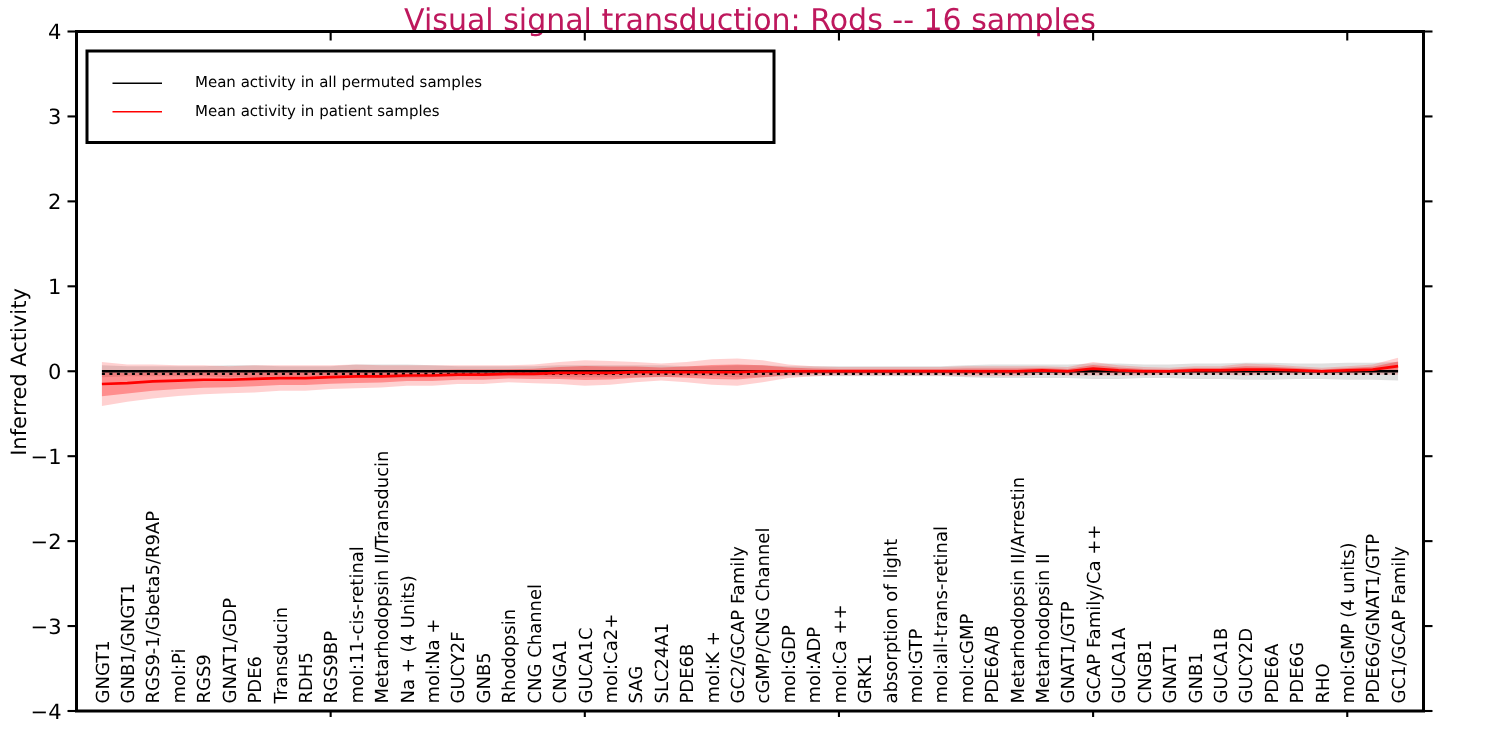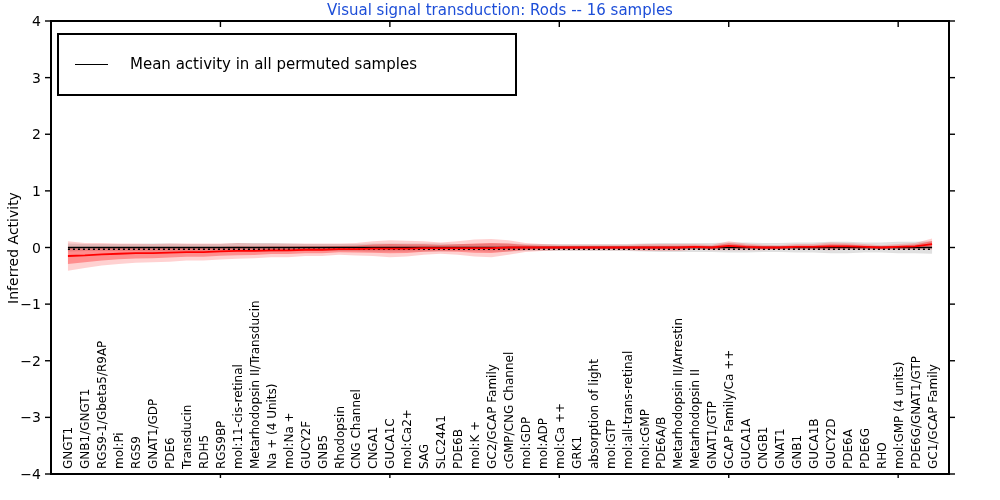--- a/index.html
+++ b/index.html
@@ -3,41 +3,41 @@
 <meta charset="utf-8">
 <style>
   html,body { margin:0; padding:0; background:#ffffff; }
   .fig {
     position:relative; width:1000px; height:500px; background:#ffffff;
     font-family:"DejaVu Sans", "Liberation Sans", sans-serif; overflow:hidden;
   }
   .fig * { box-sizing:border-box; }
   .title {
     position:absolute; left:51px; top:1px; width:898px; text-align:center;
-    font-size:15px; color:#1d4ed8;
+    font-size:20px; color:#be185d;
   }
   .xlabel {
     position:absolute; left:51px; top:479px; width:898px; text-align:center;
     font-size:14px; color:#000;
   }
   .ylabel {
     position:absolute; left:-57px; top:240px; width:140px; text-align:center;
     font-size:14px; color:#000;
     transform:rotate(-90deg);
   }
   svg.chart { position:absolute; left:0; top:0; }
   .legend {
     position:absolute; left:57px; top:33px; width:460px; height:63px;
     border:2px solid #000; background:#ffffff; z-index:5;
     display:flex; flex-direction:column; justify-content:center; gap:4px;
     padding-left:16px;
   }
   .legend-row { display:flex; align-items:center; }
   .legend-swatch { width:33px; border-top:1.7px solid #000; margin-right:22px; }
-  .legend-label { font-size:15px; color:#000; line-height:1.5; }
+  .legend-label { font-size:10px; color:#000; line-height:1.5; }
 </style>
 </head>
 <body>
 
 <div class="fig">
 
   <div class="title">Visual signal transduction: Rods -- 16 samples</div>
 
   <div class="ylabel">Inferred Activity</div>
 
@@ -138,15 +138,19 @@
       <text x="902.6698113207547" y="469" font-size="12" fill="#000" transform="rotate(-90 902.6698113207547 469)" text-anchor="start">mol:GMP (4 units)</text>
       <text x="919.6132075471698" y="469" font-size="12" fill="#000" transform="rotate(-90 919.6132075471698 469)" text-anchor="start">PDE6G/GNAT1/GTP</text>
       <text x="936.5566037735849" y="469" font-size="12" fill="#000" transform="rotate(-90 936.5566037735849 469)" text-anchor="start">GC1/GCAP Family</text>
     </svg>
 
   <div class="legend">
     <div class="legend-row">
       <span class="legend-swatch" id="sw0" style="border-top-color: rgb(0, 0, 0);"></span>
       <span class="legend-label">Mean activity in all permuted samples</span>
     </div>
+    <div class="legend-row">
+      <span class="legend-swatch" id="sw1" style="border-top-color: rgb(255, 0, 0);"></span>
+      <span class="legend-label">Mean activity in patient samples</span>
+    </div>
   </div>
 
 </div>
 
 </body></html>

